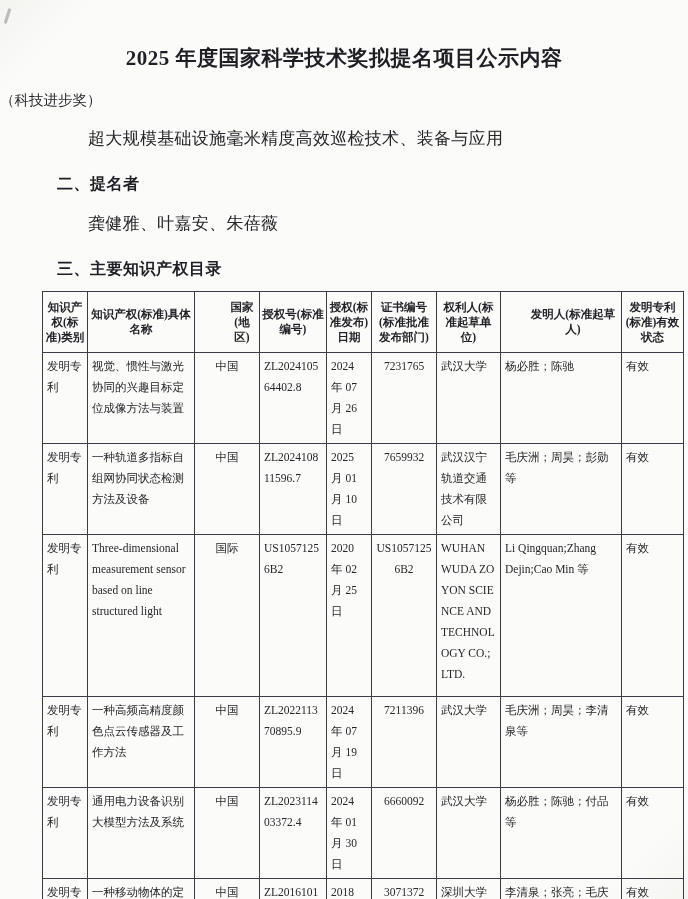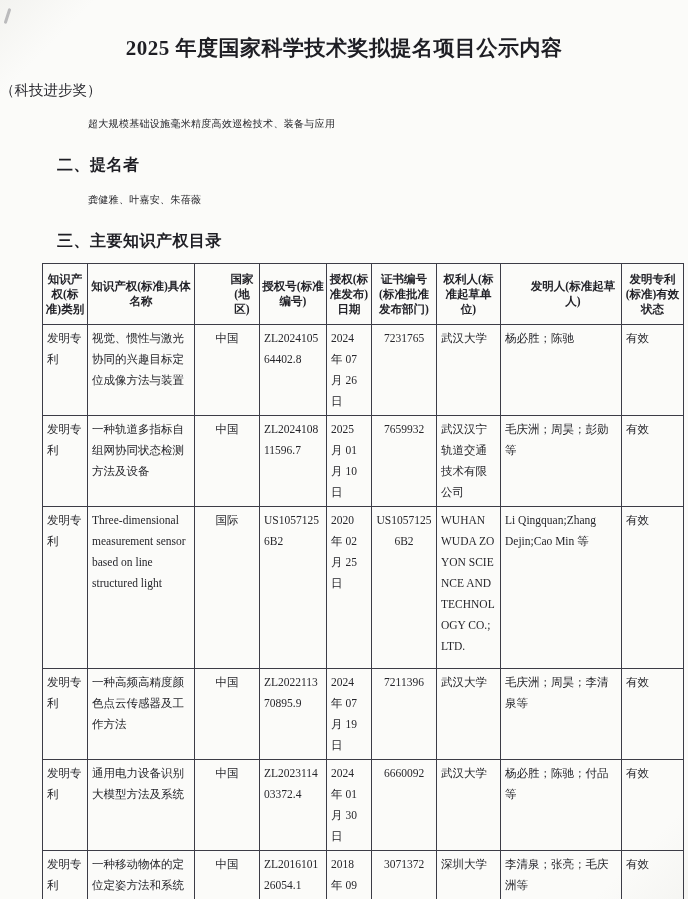--- a/index.html
+++ b/index.html
@@ -18,42 +18,42 @@
   .scan-artifact {
     position: absolute; left: 6px; top: 8px;
     width: 3px; height: 16px;
     background: #8a8a90;
     transform: rotate(18deg);
     opacity: .55;
     border-radius: 2px;
   }
   .doc-title {
     margin: 0;
-    padding-top: 34px;
+    padding-top: 44px;
     text-align: center;
     font-size: 21px;
     font-weight: 700;
     letter-spacing: 0.5px;
     color: #1e1e24;
   }
   .doc-subtitle {
     margin-top: 19px;
     font-size: 14.5px;
     color: #2a2a30;
   }
   .section-heading {
     margin: 24px 0 0 57px;
     font-size: 16px;
     font-weight: 700;
     color: #1e1e24;
     letter-spacing: 0.5px;
   }
   .section-content {
     margin: 17px 0 0 88px;
-    font-size: 10px;
+    font-size: 17px;
     color: #26262b;
     letter-spacing: 0.3px;
   }
   table.ip-table {
     margin: 11px 0 0 42px;
     width: 614px;
     border-collapse: collapse;
     table-layout: fixed;
     font-size: 11.5px;
     color: #26262b;

